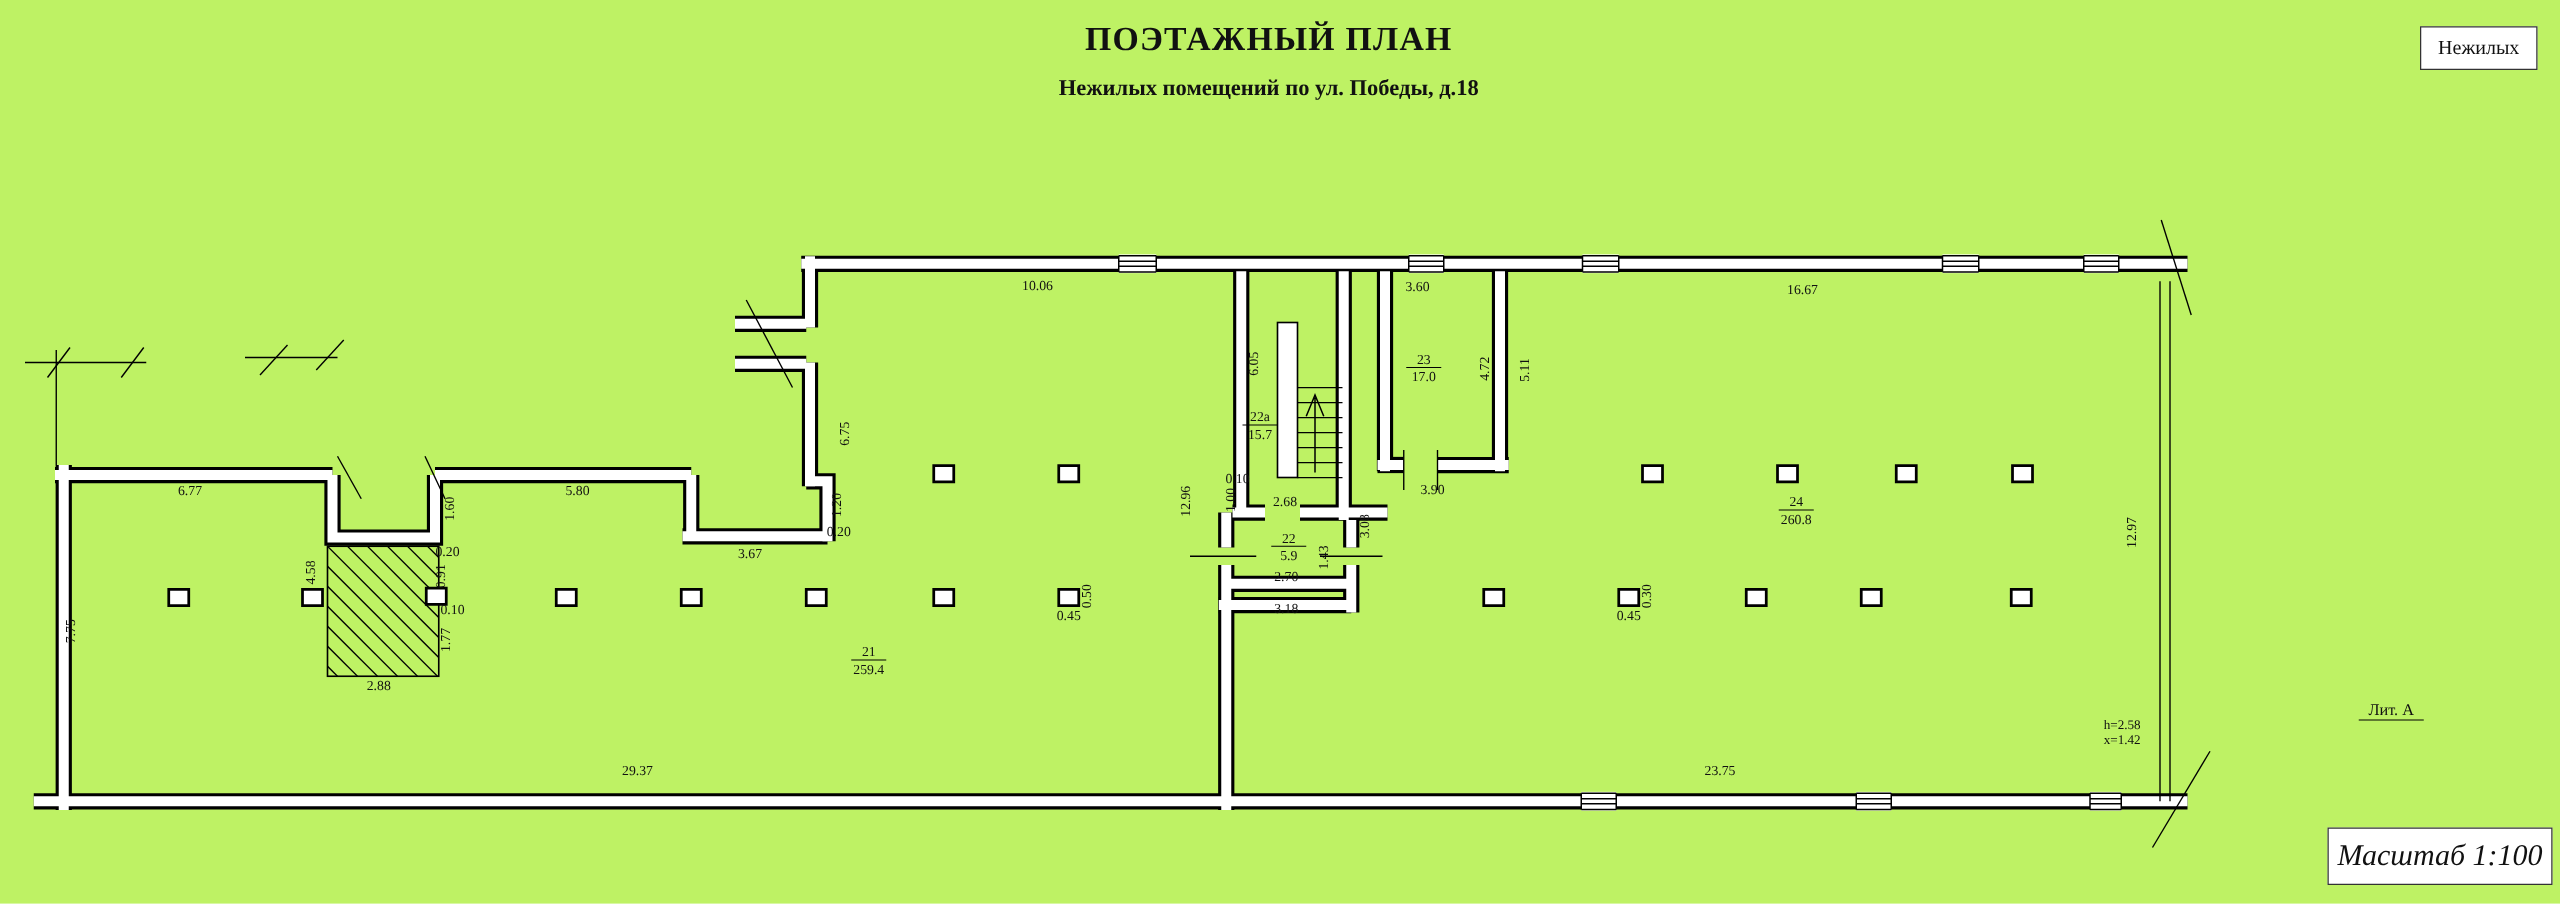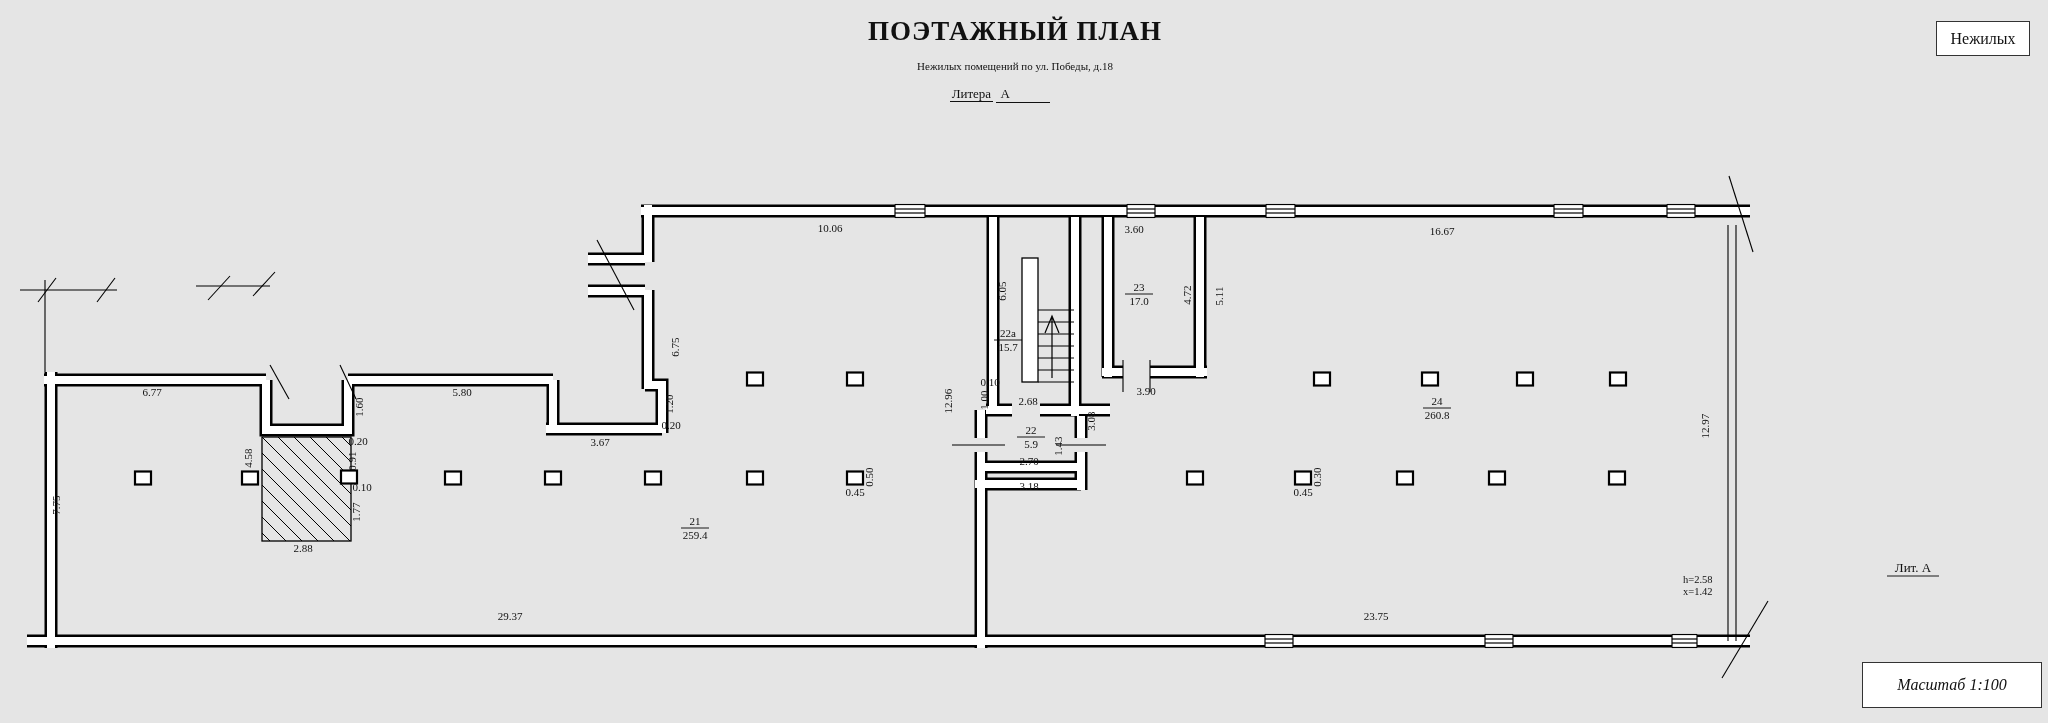--- a/index.html
+++ b/index.html
@@ -1,39 +1,35 @@
 <!DOCTYPE html>
 <html><head>
 <meta charset="utf-8">
 <style>
   html,body{margin:0;padding:0;background:#fff;}
-  #page{position:relative;width:2048px;height:723px;background:#e5e5e5;overflow:hidden;
+  #page{position:relative;width:2048px;height:723px;background:#bef264;overflow:hidden;
         font-family:"Liberation Serif", serif;color:#111;}
   .hdr{position:absolute;text-align:center;}
   #title{left:515px;top:16px;width:1000px;font-size:27px;font-weight:bold;letter-spacing:1px;}
-  #subtitle{left:515px;top:60px;width:1000px;font-size:11px;font-weight:normal;}
+  #subtitle{left:515px;top:60px;width:1000px;font-size:18px;font-weight:bold;}
   #litera{left:515px;top:86px;width:970px;font-size:13px;}
   #litera .u{display:inline-block;min-width:46px;border-bottom:1px solid #111;text-align:left;padding:0 4px;}
   #litera .lbl{border-bottom:1px solid #111;padding:0 2px;}
   .boxbadge{position:absolute;border:1.4px solid #333;display:flex;align-items:center;justify-content:center;background:#fff;}
   #podval{left:1936px;top:21px;width:92px;height:33px;font-size:16px;}
-  #scalebox{left:1862px;top:662px;width:178px;height:44px;font-size:16px;font-style:italic;}
+  #scalebox{left:1862px;top:662px;width:178px;height:44px;font-size:24px;font-style:italic;}
   #plan-svg{position:absolute;left:0;top:0;}
   svg text{font-family:"Liberation Serif", serif;fill:#111;}
 </style>
 </head>
 <body>
 
 <div id="page">
   <div id="title" class="hdr">ПОЭТАЖНЫЙ ПЛАН</div>
   <div id="subtitle" class="hdr">Нежилых помещений по ул. Победы, д.18</div>
-  <div id="litera" class="hdr">
-    <span class="lbl">Литера</span>
-    <span class="u">А</span>
-  </div>
   <div id="podval" class="boxbadge">Нежилых</div>
   <div id="scalebox" class="boxbadge">Масштаб 1:100</div>
   <svg id="plan-svg" width="2048" height="723" viewBox="0 0 2048 723">
       <path d="M44,380 L266,380" stroke="#000" stroke-width="13" fill="none"></path>
       <path d="M266,380 L266,430 L348,430 L348,380" stroke="#000" stroke-width="13" fill="none"></path>
       <path d="M348,380 L553,380" stroke="#000" stroke-width="13" fill="none"></path>
       <path d="M553,380 L553,429" stroke="#000" stroke-width="13" fill="none"></path>
       <path d="M546,429 L662,429" stroke="#000" stroke-width="13" fill="none"></path>
       <path d="M662,433 L662,385 L645,385" stroke="#000" stroke-width="13" fill="none"></path>
       <path d="M648,389 L648,290" stroke="#000" stroke-width="13" fill="none"></path>

